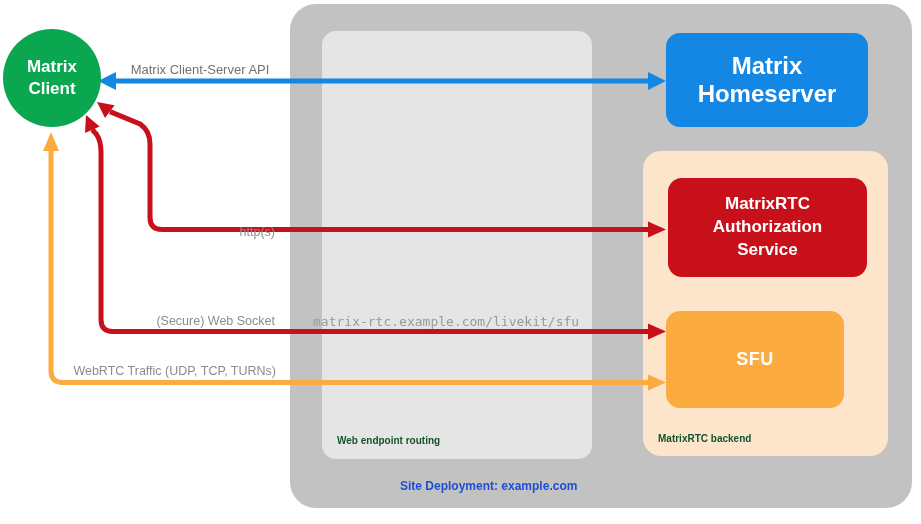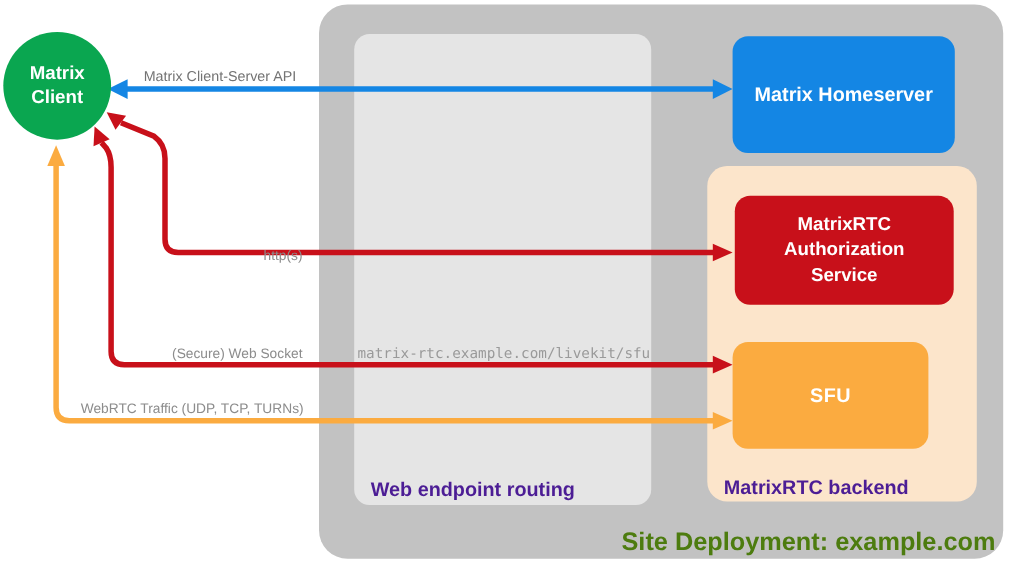--- a/index.html
+++ b/index.html
@@ -14,28 +14,28 @@
   html,body{margin:0;padding:0;background:#ffffff;}
   #canvas{
     position:relative;width:921px;height:524px;overflow:hidden;
     font-family:"Liberation Sans",sans-serif;background:#ffffff;
   }
   .box{position:absolute;box-sizing:border-box;}
   .site-box{left:290px;top:4px;width:622px;height:504px;border-radius:26px;background:var(--site-gray);}
   .routing-box{left:322px;top:31px;width:270px;height:428px;border-radius:14px;background:var(--routing-gray);}
   .peach-box{left:643px;top:151px;width:245px;height:305px;border-radius:18px;background:var(--backend-peach);}
   .node{display:flex;align-items:center;justify-content:center;text-align:center;color:#fff;font-weight:bold;}
-  .homeserver{left:666px;top:33px;width:202px;height:106px;border-radius:14px;background:var(--homeserver-blue);font-size:18px;}
+  .homeserver{left:666px;top:33px;width:202px;height:94px;border-radius:14px;background:var(--homeserver-blue);font-size:24px;}
   .auth{left:668px;top:178px;width:199px;height:99px;border-radius:14px;background:var(--auth-red);font-size:17px;line-height:1.35;}
   .auth .inner{max-width:150px;}
   .sfu{left:666px;top:311px;width:178px;height:97px;border-radius:14px;background:var(--sfu-orange);font-size:18px;letter-spacing:.5px;}
   .client-circle{left:3px;top:29px;width:98px;height:98px;border-radius:50%;background:var(--client-green);font-size:17px;line-height:1.3;}
   .client-circle .inner{max-width:64px;}
-  .zone-label{position:absolute;font-weight:bold;font-size:18px;color:#4c1d95;white-space:nowrap;}
-  .site-label{position:absolute;left:400px;top:479px;width:505px;text-align:right;font-weight:bold;font-size:23px;color:#4d7c0f;white-space:nowrap;}
+  .zone-label{position:absolute;font-weight:bold;font-size:10px;color:#14532d;white-space:nowrap;}
+  .site-label{position:absolute;left:400px;top:479px;width:505px;text-align:left;font-weight:bold;font-size:12px;color:#1d4ed8;white-space:nowrap;}
   .url{position:absolute;font-family:"DejaVu Sans Mono","Liberation Mono",monospace;font-size:13px;color:#9a9a9a;white-space:nowrap;}
   .arrow-label{position:absolute;font-size:12.5px;color:#8c8c8c;white-space:nowrap;}
   .api-label{left:120px;top:62px;width:160px;text-align:center;font-size:13px;color:#737373;}
   .https-label{left:165px;top:209px;width:110px;text-align:right;margin-top:16px;}
   .ws-label{left:125px;top:314px;width:150px;text-align:right;}
   .webrtc-label{left:60px;top:364px;width:216px;text-align:right;}
   svg.arrows{position:absolute;left:0;top:0;width:921px;height:524px;pointer-events:none;}
   .s-blue{stroke:var(--homeserver-blue);stroke-width:5;fill:none;}
   .f-blue{fill:var(--homeserver-blue);}
   .s-red{stroke:var(--auth-red);stroke-width:5;fill:none;}
@@ -81,21 +81,21 @@
   <div class="box node auth">
     <span class="inner">MatrixRTC Authorization Service</span>
   </div>
   <div class="box node sfu">
     <span class="inner">SFU</span>
   </div>
   <div class="box node client-circle">
     <span class="inner">Matrix Client</span>
   </div>
 
-  <div class="url" style="left:325px;top:314px;">matrix-rtc.example.com/livekit/sfu</div>
+  <div class="url" style="left:313px;top:314px;">matrix-rtc.example.com/livekit/sfu</div>
 
   <div class="arrow-label api-label">Matrix Client-Server API</div>
   <div class="arrow-label https-label">http(s)</div>
   <div class="arrow-label ws-label">(Secure) Web Socket</div>
   <div class="arrow-label webrtc-label">WebRTC Traffic (UDP, TCP, TURNs)</div>
 
   <div class="zone-label" style="left:337px;top:435px;">Web endpoint routing</div>
   <div class="zone-label" style="left:658px;top:433px;">MatrixRTC backend</div>
   <div class="site-label">Site Deployment: example.com</div>
 

